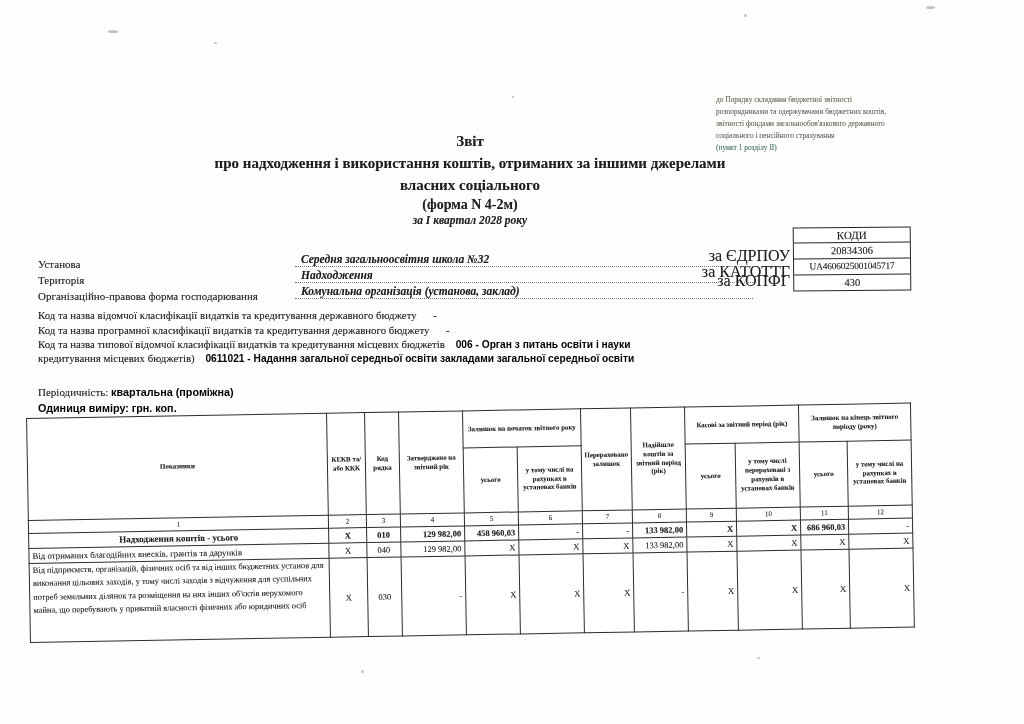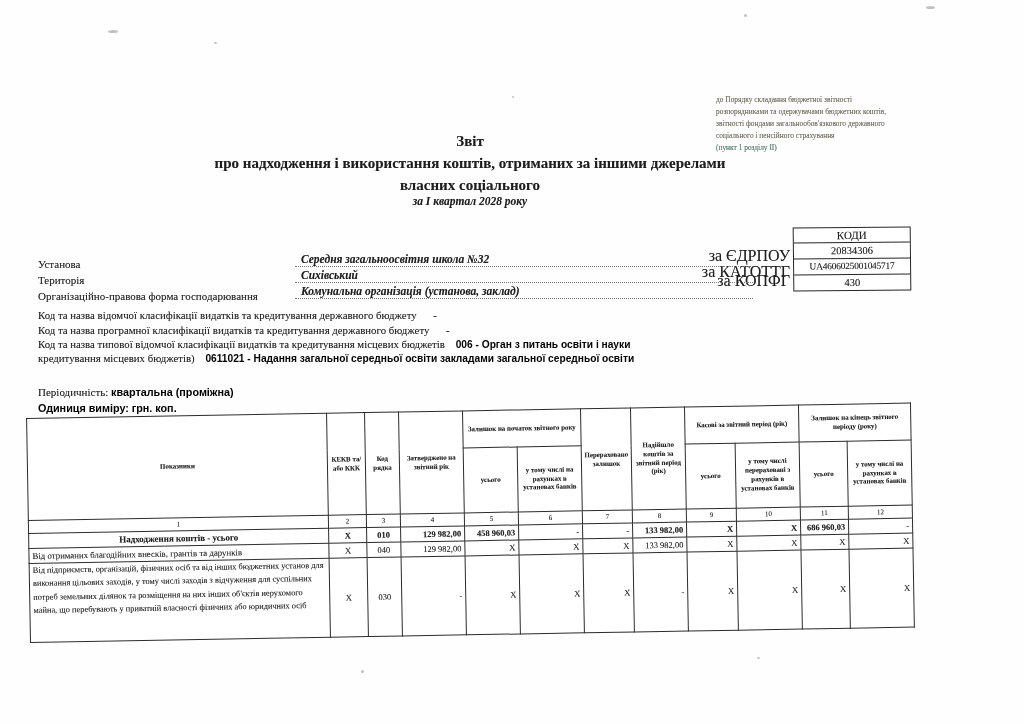--- a/index.html
+++ b/index.html
@@ -86,40 +86,41 @@
   <div>розпорядниками та одержувачами бюджетних коштів,</div>
   <div>звітності фондами загальнообов'язкового державного</div>
   <div>соціального і пенсійного страхування</div>
   <div class="rn-last">(пункт 1 розділу ІІ)</div>
 </div>
 
 <div class="title-block">
   <div class="t1">Звіт</div>
   <div class="t2">про надходження і використання коштів, отриманих за іншими джерелами</div>
   <div class="t3">власних соціального</div>
+  <div class="t4">(форма N 4-2м)</div>
   <div class="t5">за І квартал 2028 року</div>
 </div>
 
 <div class="codes-box">
   <div class="codes-header">КОДИ</div>
   <div class="code-row">20834306</div>
   <div class="code-row code-katottg">UA4606025001045717</div>
   <div class="code-row">430</div>
 </div>
 <div class="code-label cl-0">за ЄДРПОУ</div>
 <div class="code-label cl-1">за КАТОТТГ</div>
 <div class="code-label cl-2">за КОПФГ</div>
 
 <div class="field-row f-0">
   <span>Установа</span>
   <span class="field-value">Середня загальноосвітня школа №32</span>
 </div>
 <div class="field-row f-1">
   <span>Територія</span>
-  <span class="field-value">Сихівський</span>
+  <span class="field-value">Надходження</span>
 </div>
 <div class="field-row f-2">
   <span>Організаційно-правова форма господарювання</span>
   <span class="field-value">Комунальна організація (установа, заклад)</span>
 </div>
 
 <div class="class-line x-0">
   <span>Код та назва відомчої класифікації видатків та кредитування державного бюджету</span>
   <span class="class-dash">-</span>
 </div>

